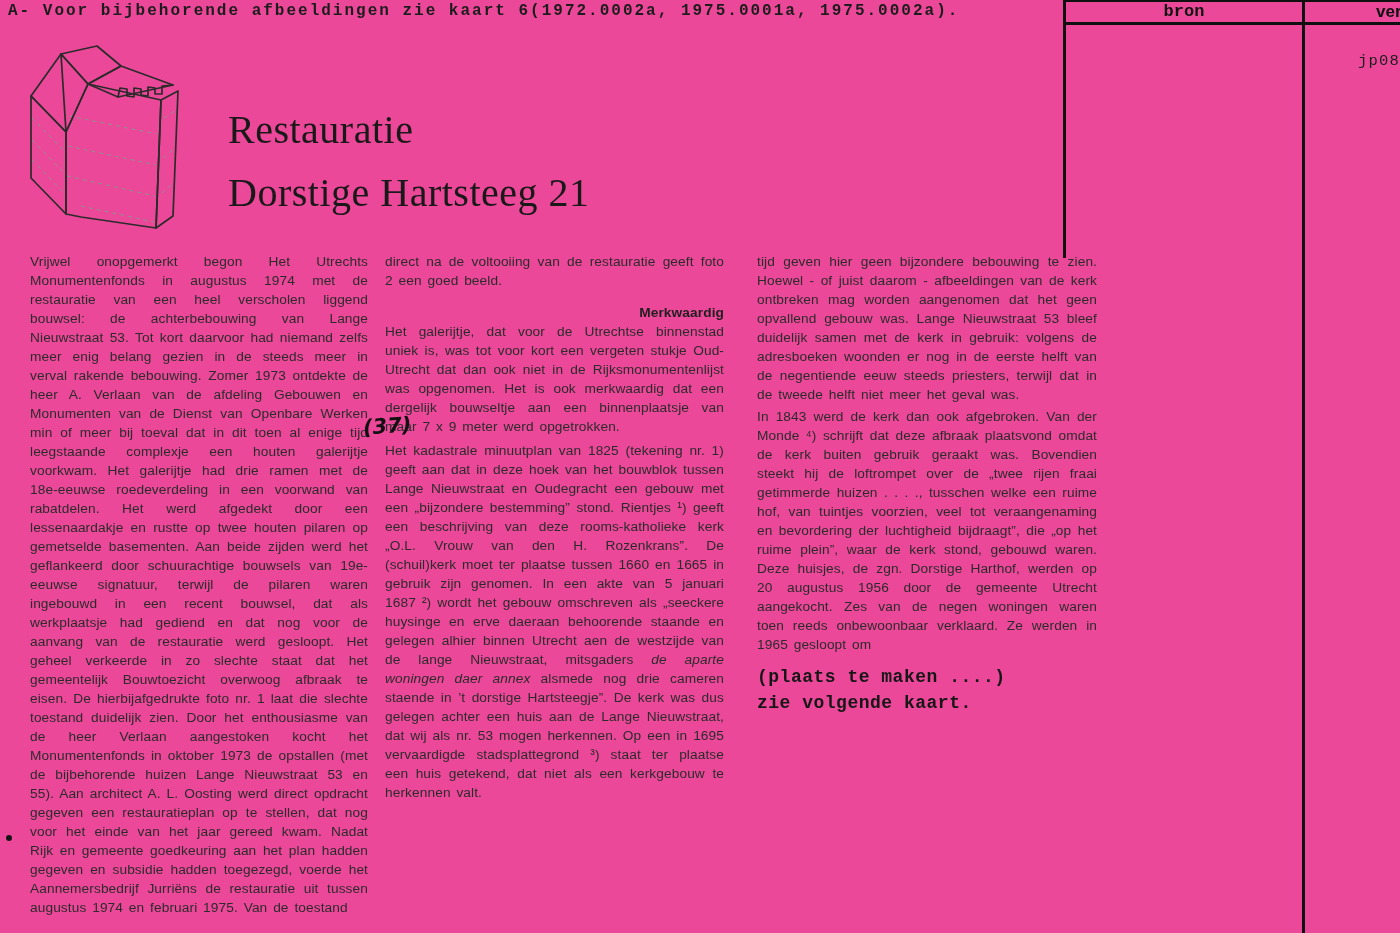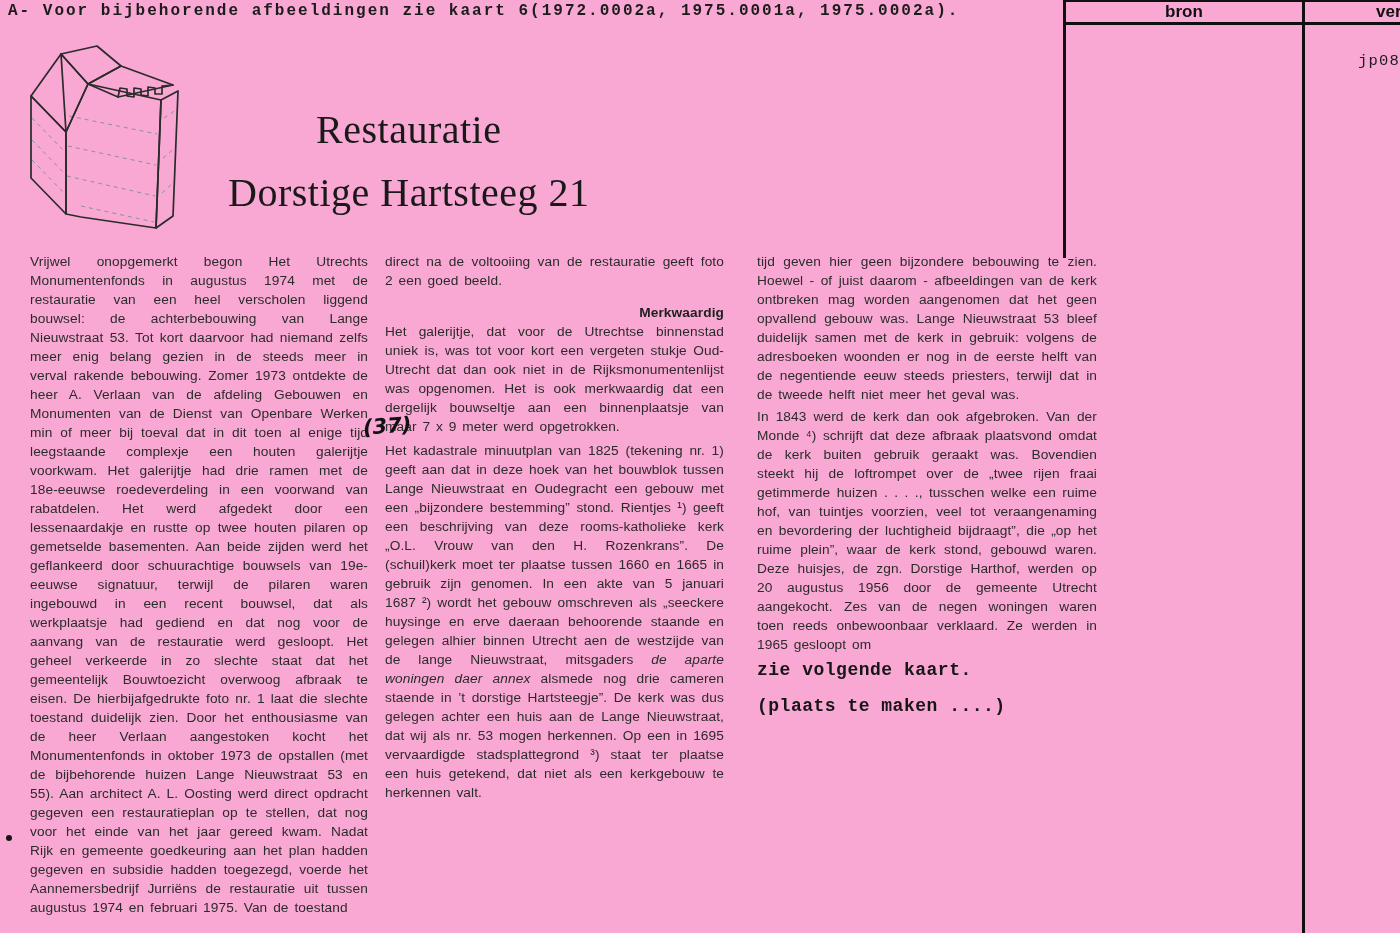--- a/index.html
+++ b/index.html
@@ -1,60 +1,60 @@
 <!DOCTYPE html>
 <html><head>
 <meta charset="utf-8">
 <style>
   html,body{margin:0;padding:0;background:#e8e8e8;}
   .page{
     position:relative;
     width:1400px;height:933px;
-    background:#f9a8d4;
+    background:#ec4899;
     overflow:hidden;
     font-family:"Liberation Sans",sans-serif;
     color:#2e2e2e;
   }
   
   .top-note{
     position:absolute;left:8px;top:2px;
     font-family:"Liberation Mono",monospace;
     font-weight:bold;font-size:16px;letter-spacing:2px;
     color:#1c1c1c;white-space:nowrap;
   }
   
   .t-line{position:absolute;background:#101010;}
   .t-top{left:1063px;top:0;width:337px;height:2px;}
   .t-left{left:1063px;top:0;width:3px;height:258px;}
   .t-sep{left:1302px;top:0;width:3px;height:933px;}
   .t-head{left:1063px;top:22px;width:337px;height:3px;}
   .th{
     position:absolute;top:2px;font-weight:bold;font-size:17px;color:#111;
   }
-  .th-bron{left:1066px;width:236px;text-align:center;}
+  .th-bron{left:1066px;width:236px;text-align:center;font-family:Liberation Mono, monospace;}
   .th-verwerkt{left:1376px;text-align:right;}
   .bron-value{
     position:absolute;left:1068px;top:28px;
     font-family:"Liberation Mono",monospace;
     font-weight:600;font-size:15.5px;line-height:20px;letter-spacing:1.4px;
     color:#1c1c1c;white-space:nowrap;
   }
   .verwerkt-value{
     position:absolute;left:1358px;top:52px;
     font-family:"Liberation Mono",monospace;
     font-weight:400;font-size:15.5px;letter-spacing:1.2px;color:#1c1c1c;
   }
   
   .drawing{position:absolute;left:18px;top:38px;width:176px;height:200px;}
   
   .title{
     position:absolute;left:228px;top:98px;
     font-family:"Liberation Serif",serif;
     font-size:40px;line-height:63px;color:#191919;
-    letter-spacing:0.5px;white-space:nowrap;text-align:center;
+    letter-spacing:0.5px;white-space:nowrap;
   }
   
   .col{
     position:absolute;top:252px;
     font-size:13.7px;line-height:19px;
     text-align:justify;
     word-spacing:0.14em;letter-spacing:0.1px;
     color:#2b2b2b;
   }
   .col p{margin:0 0 3px 0;}
@@ -145,19 +145,19 @@
     <h3 class="subhead">Merkwaardig</h3>
     <p class="gap-after">Het galerijtje, dat voor de Utrechtse binnenstad uniek is, was tot voor kort een vergeten stukje Oud-Utrecht dat dan ook niet in de Rijksmonumentenlijst was opgenomen. Het is ook merkwaardig dat een dergelijk bouwseltje aan een binnenplaatsje van maar 7 x 9 meter werd opgetrokken.</p>
     <p><span>Het kadastrale minuutplan van 1825 (tekening nr. 1) geeft aan dat in deze hoek van het bouwblok tussen Lange Nieuwstraat en Oudegracht een gebouw met een „bijzondere bestemming” stond. Rientjes ¹) geeft een beschrijving van deze rooms-katholieke kerk „O.L. Vrouw van den H. Rozenkrans”. De (schuil)kerk moet ter plaatse tussen 1660 en 1665 in gebruik zijn genomen. In een akte van 5 januari 1687 ²) wordt het gebouw omschreven als „seeckere huysinge en erve daeraan behoorende staande en gelegen alhier binnen Utrecht aen de westzijde van de lange Nieuwstraat, mitsgaders </span><i>de aparte woningen daer annex</i><span> alsmede nog drie cameren staende in ’t dorstige Hartsteegje”. De kerk was dus gelegen achter een huis aan de Lange Nieuwstraat, dat wij als nr. 53 mogen herkennen. Op een in 1695 vervaardigde stadsplattegrond ³) staat ter plaatse een huis getekend, dat niet als een kerkgebouw te herkennen valt.</span></p>
   </div>
 
   <div class="annotation-37">(37)</div>
 
   <div class="col col3">
     <p>tijd geven hier geen bijzondere bebouwing te zien. Hoewel - of juist daarom - afbeeldingen van de kerk ontbreken mag worden aangenomen dat het geen opvallend gebouw was. Lange Nieuwstraat 53 bleef duidelijk samen met de kerk in gebruik: volgens de adresboeken woonden er nog in de eerste helft van de negentiende eeuw steeds priesters, terwijl dat in de tweede helft niet meer het geval was.</p>
     <p>In 1843 werd de kerk dan ook afgebroken. Van der Monde ⁴) schrijft dat deze afbraak plaatsvond omdat de kerk buiten gebruik geraakt was. Bovendien steekt hij de loftrompet over de „twee rijen fraai getimmerde huizen . . . ., tusschen welke een ruime hof, van tuintjes voorzien, veel tot veraangenaming en bevordering der luchtigheid bijdraagt”, die „op het ruime plein”, waar de kerk stond, gebouwd waren. Deze huisjes, de zgn. Dorstige Harthof, werden op 20 augustus 1956 door de gemeente Utrecht aangekocht. Zes van de negen woningen waren toen reeds onbewoonbaar verklaard. Ze werden in 1965 gesloopt om</p>
+    <div class="typed typed-first">(plaats te maken ....)</div>
     <div class="typed">zie volgende kaart.</div>
-    <div class="typed typed-first">(plaats te maken ....)</div>
   </div>
 
   <div class="margin-dot"></div>
 
 </div>
 
 </body></html>

